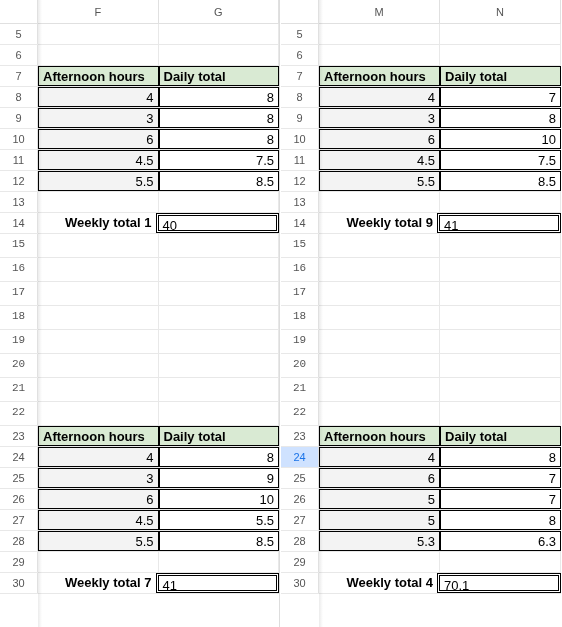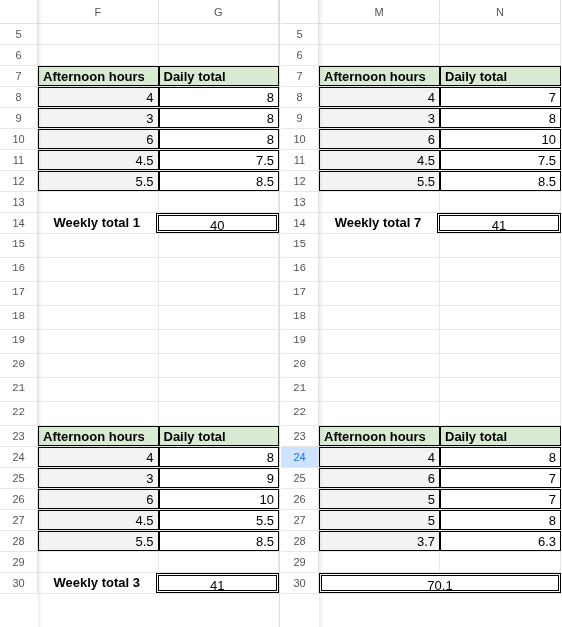--- a/index.html
+++ b/index.html
@@ -81,26 +81,26 @@
     font-size: 13px;
     padding-right: 4px;
   }
   .tbl-data-shaded {
     background: #f3f3f3;
   }
   .tbl-total-label {
     font-weight: bold;
     font-size: 13px;
     border: none;
-    text-align: center;
+    text-align: right;
   }
   .tbl-total-value {
     font-weight: normal;
     font-size: 13px;
-    text-align: center;
+    text-align: left;
     padding-right: 4px;
     border: 3px double #000;
     background: #fff;
   }
   .empty { background: #fff; }
   
   .panel::after {
     content: "";
     position: absolute;
     left: 38px;
@@ -241,21 +241,21 @@
         <div class="cell tbl-data-cell tbl-data-shaded">5.5</div>
         <div class="cell tbl-data-cell">8.5</div>
       </div>
       <div class="row">
         <div class="row-header">29</div>
         <div class="cell empty"></div>
         <div class="cell empty"></div>
       </div>
       <div class="row">
         <div class="row-header">30</div>
-        <div class="cell tbl-total-label">Weekly total 3</div>
+        <div class="cell tbl-total-label">Weekly total 7</div>
         <div class="cell tbl-total-value">41</div>
       </div>
     </div>
 </div>
 
 <div class="panel panel-right">
   <div class="col-headers">
     <div class="row-header-spacer"></div>
     <div class="col-header">M</div>
     <div class="col-header">N</div>
@@ -301,21 +301,21 @@
         <div class="cell tbl-data-cell tbl-data-shaded">5.5</div>
         <div class="cell tbl-data-cell">8.5</div>
       </div>
       <div class="row">
         <div class="row-header">13</div>
         <div class="cell empty"></div>
         <div class="cell empty"></div>
       </div>
       <div class="row">
         <div class="row-header">14</div>
-        <div class="cell tbl-total-label">Weekly total 7</div>
+        <div class="cell tbl-total-label">Weekly total 9</div>
         <div class="cell tbl-total-value">41</div>
       </div>
       <div class="row tall" style="height: 24px;">
         <div class="row-header">15</div>
         <div class="cell empty"></div>
         <div class="cell empty"></div>
       </div>
       <div class="row tall" style="height: 24px;">
         <div class="row-header">16</div>
         <div class="cell empty"></div>
@@ -371,26 +371,27 @@
         <div class="cell tbl-data-cell tbl-data-shaded">5</div>
         <div class="cell tbl-data-cell">7</div>
       </div>
       <div class="row">
         <div class="row-header">27</div>
         <div class="cell tbl-data-cell tbl-data-shaded">5</div>
         <div class="cell tbl-data-cell">8</div>
       </div>
       <div class="row">
         <div class="row-header">28</div>
-        <div class="cell tbl-data-cell tbl-data-shaded">3.7</div>
+        <div class="cell tbl-data-cell tbl-data-shaded">5.3</div>
         <div class="cell tbl-data-cell">6.3</div>
       </div>
       <div class="row">
         <div class="row-header">29</div>
         <div class="cell empty"></div>
         <div class="cell empty"></div>
       </div>
       <div class="row">
         <div class="row-header">30</div>
+        <div class="cell tbl-total-label">Weekly total 4</div>
         <div class="cell tbl-total-value">70.1</div>
       </div>
     </div>
 </div>
 
 </body></html>

